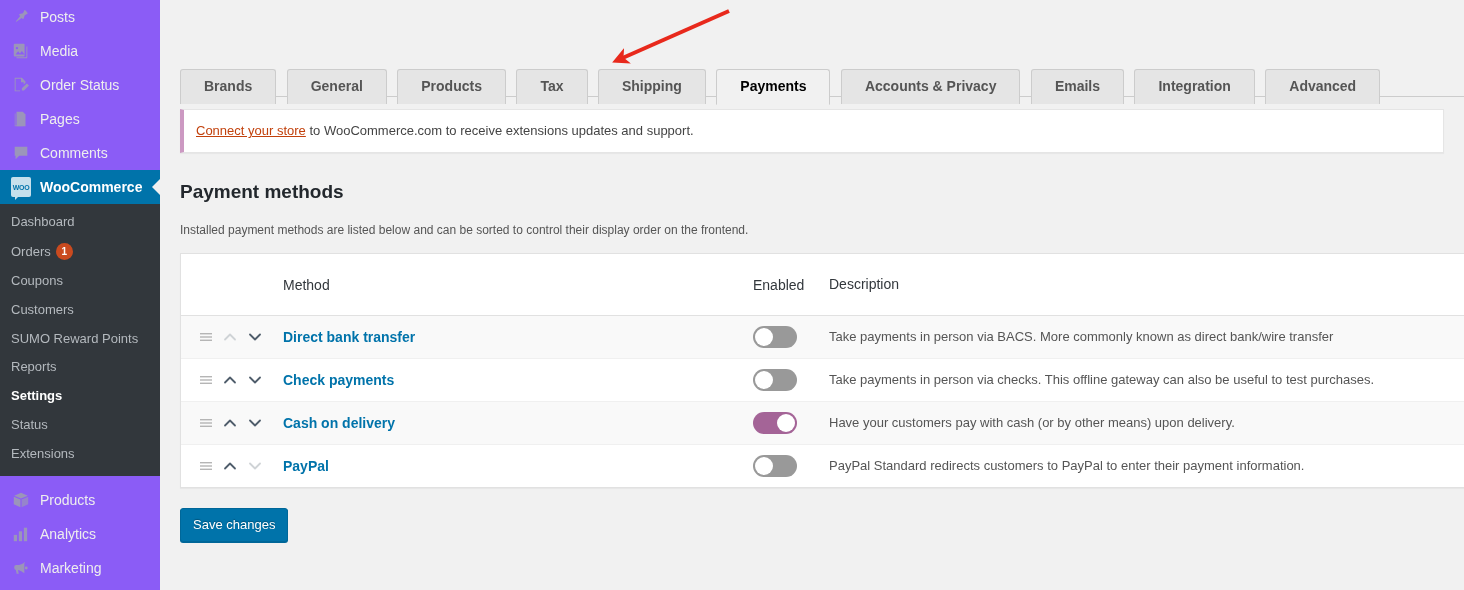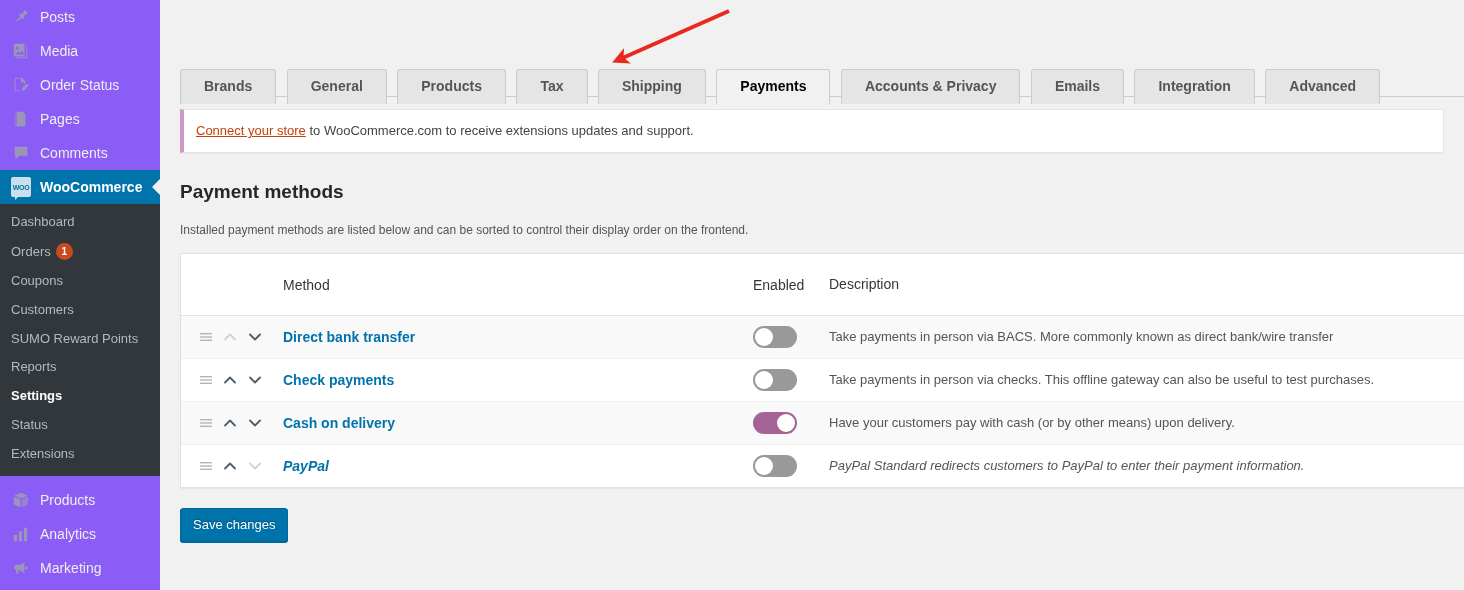--- a/index.html
+++ b/index.html
@@ -192,21 +192,21 @@
     background: #fff;
   }
   table.payment_gateways tbody tr { background: #fff; }
   table.payment_gateways tbody tr:nth-child(odd) { background: #f9f9f9; }
   table.payment_gateways tbody td {
     padding: 10px 10px;
     vertical-align: middle;
     border-bottom: 1px solid #f0f0f0;
     color: #555;
   }
-  table.payment_gateways tbody tr:last-child td { border-bottom: none; font-style: italic; }
+  table.payment_gateways tbody tr:last-child td { border-bottom: none; }
 
   td.sort, th.sort { width: 86px; padding-left: 18px !important; white-space: nowrap; }
   .sort-controls { display: flex; align-items: center; gap: 9px; }
   .sort-handle { cursor: move; display: inline-flex; }
   .sort-handle svg { display:block; }
   .sort-chevron { cursor: pointer; display: inline-flex; }
   .sort-chevron svg { display:block; }
 
   td.name, th.name { width: 470px; }
   td.name a {

